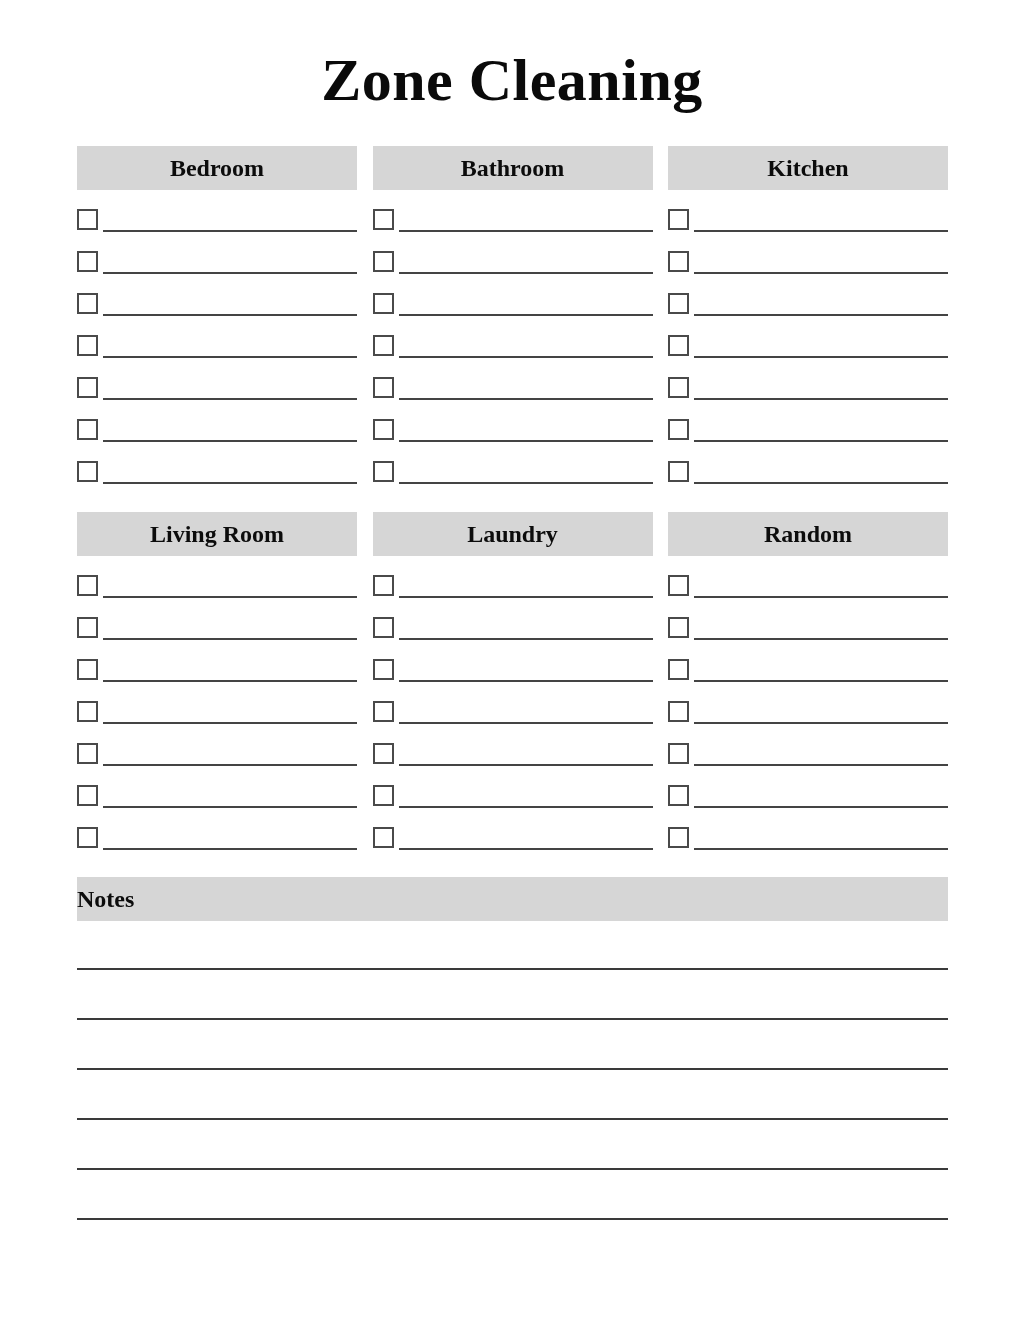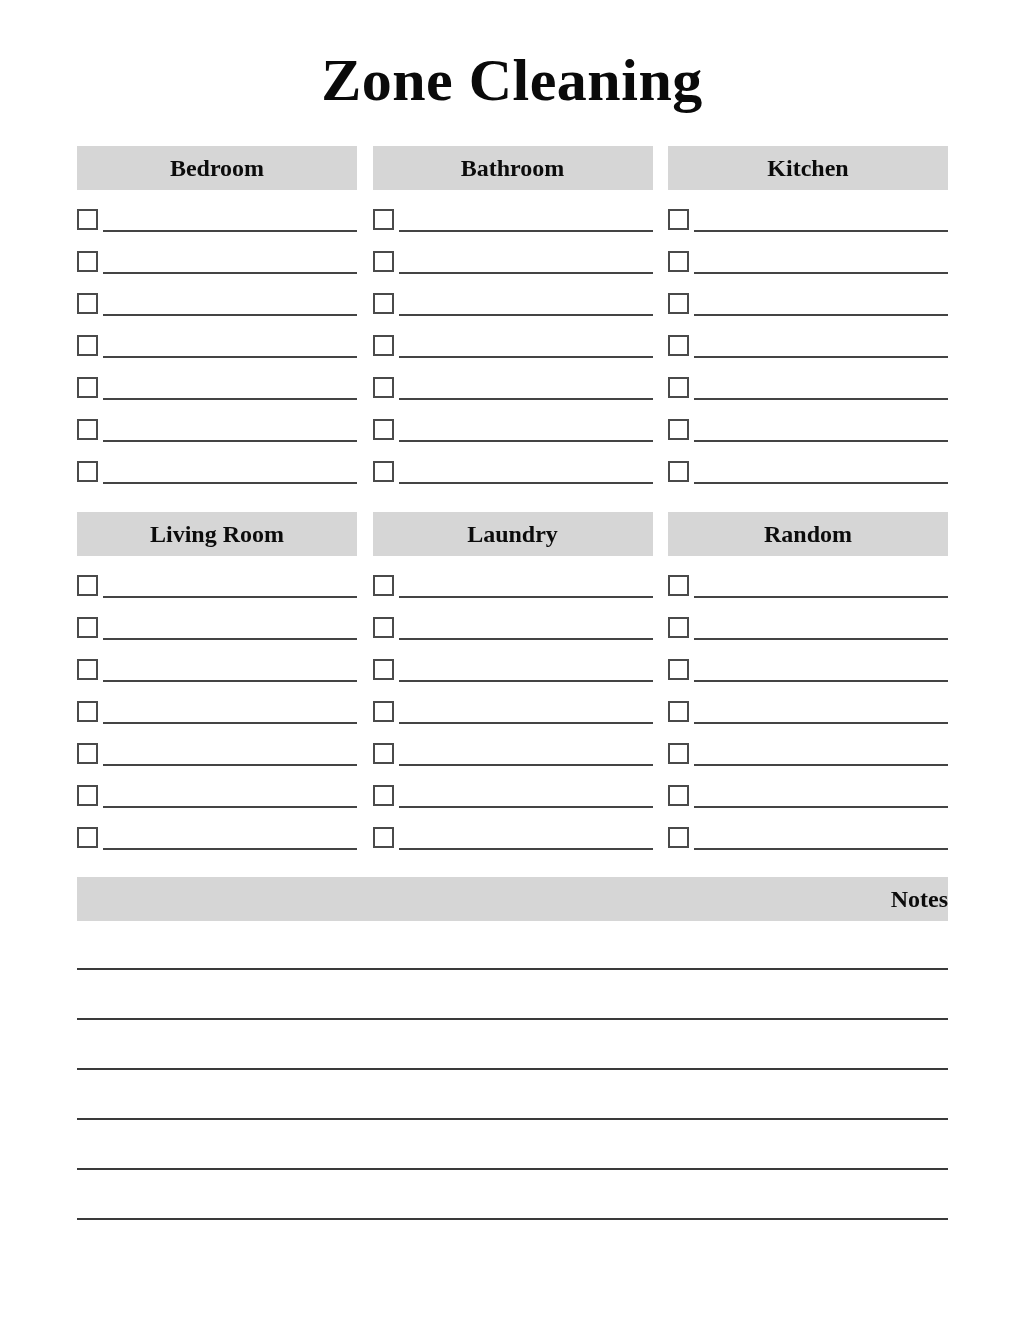--- a/index.html
+++ b/index.html
@@ -104,21 +104,21 @@
   .notes-block {
     position: absolute;
     left: 77px;
     top: 877px;
     width: 871px;
   }
   .notes-header {
     background: #d6d6d6;
     height: 44px;
     line-height: 44px;
-    text-align: right;
+    text-align: left;
     font-weight: bold;
     font-size: 24px;
     color: #0c0c0c;
   }
   .notes-lines {
     margin-top: 47px;
   }
   .notes-line {
     height: 0;
     border-bottom: 2px solid #3a3a3a;

